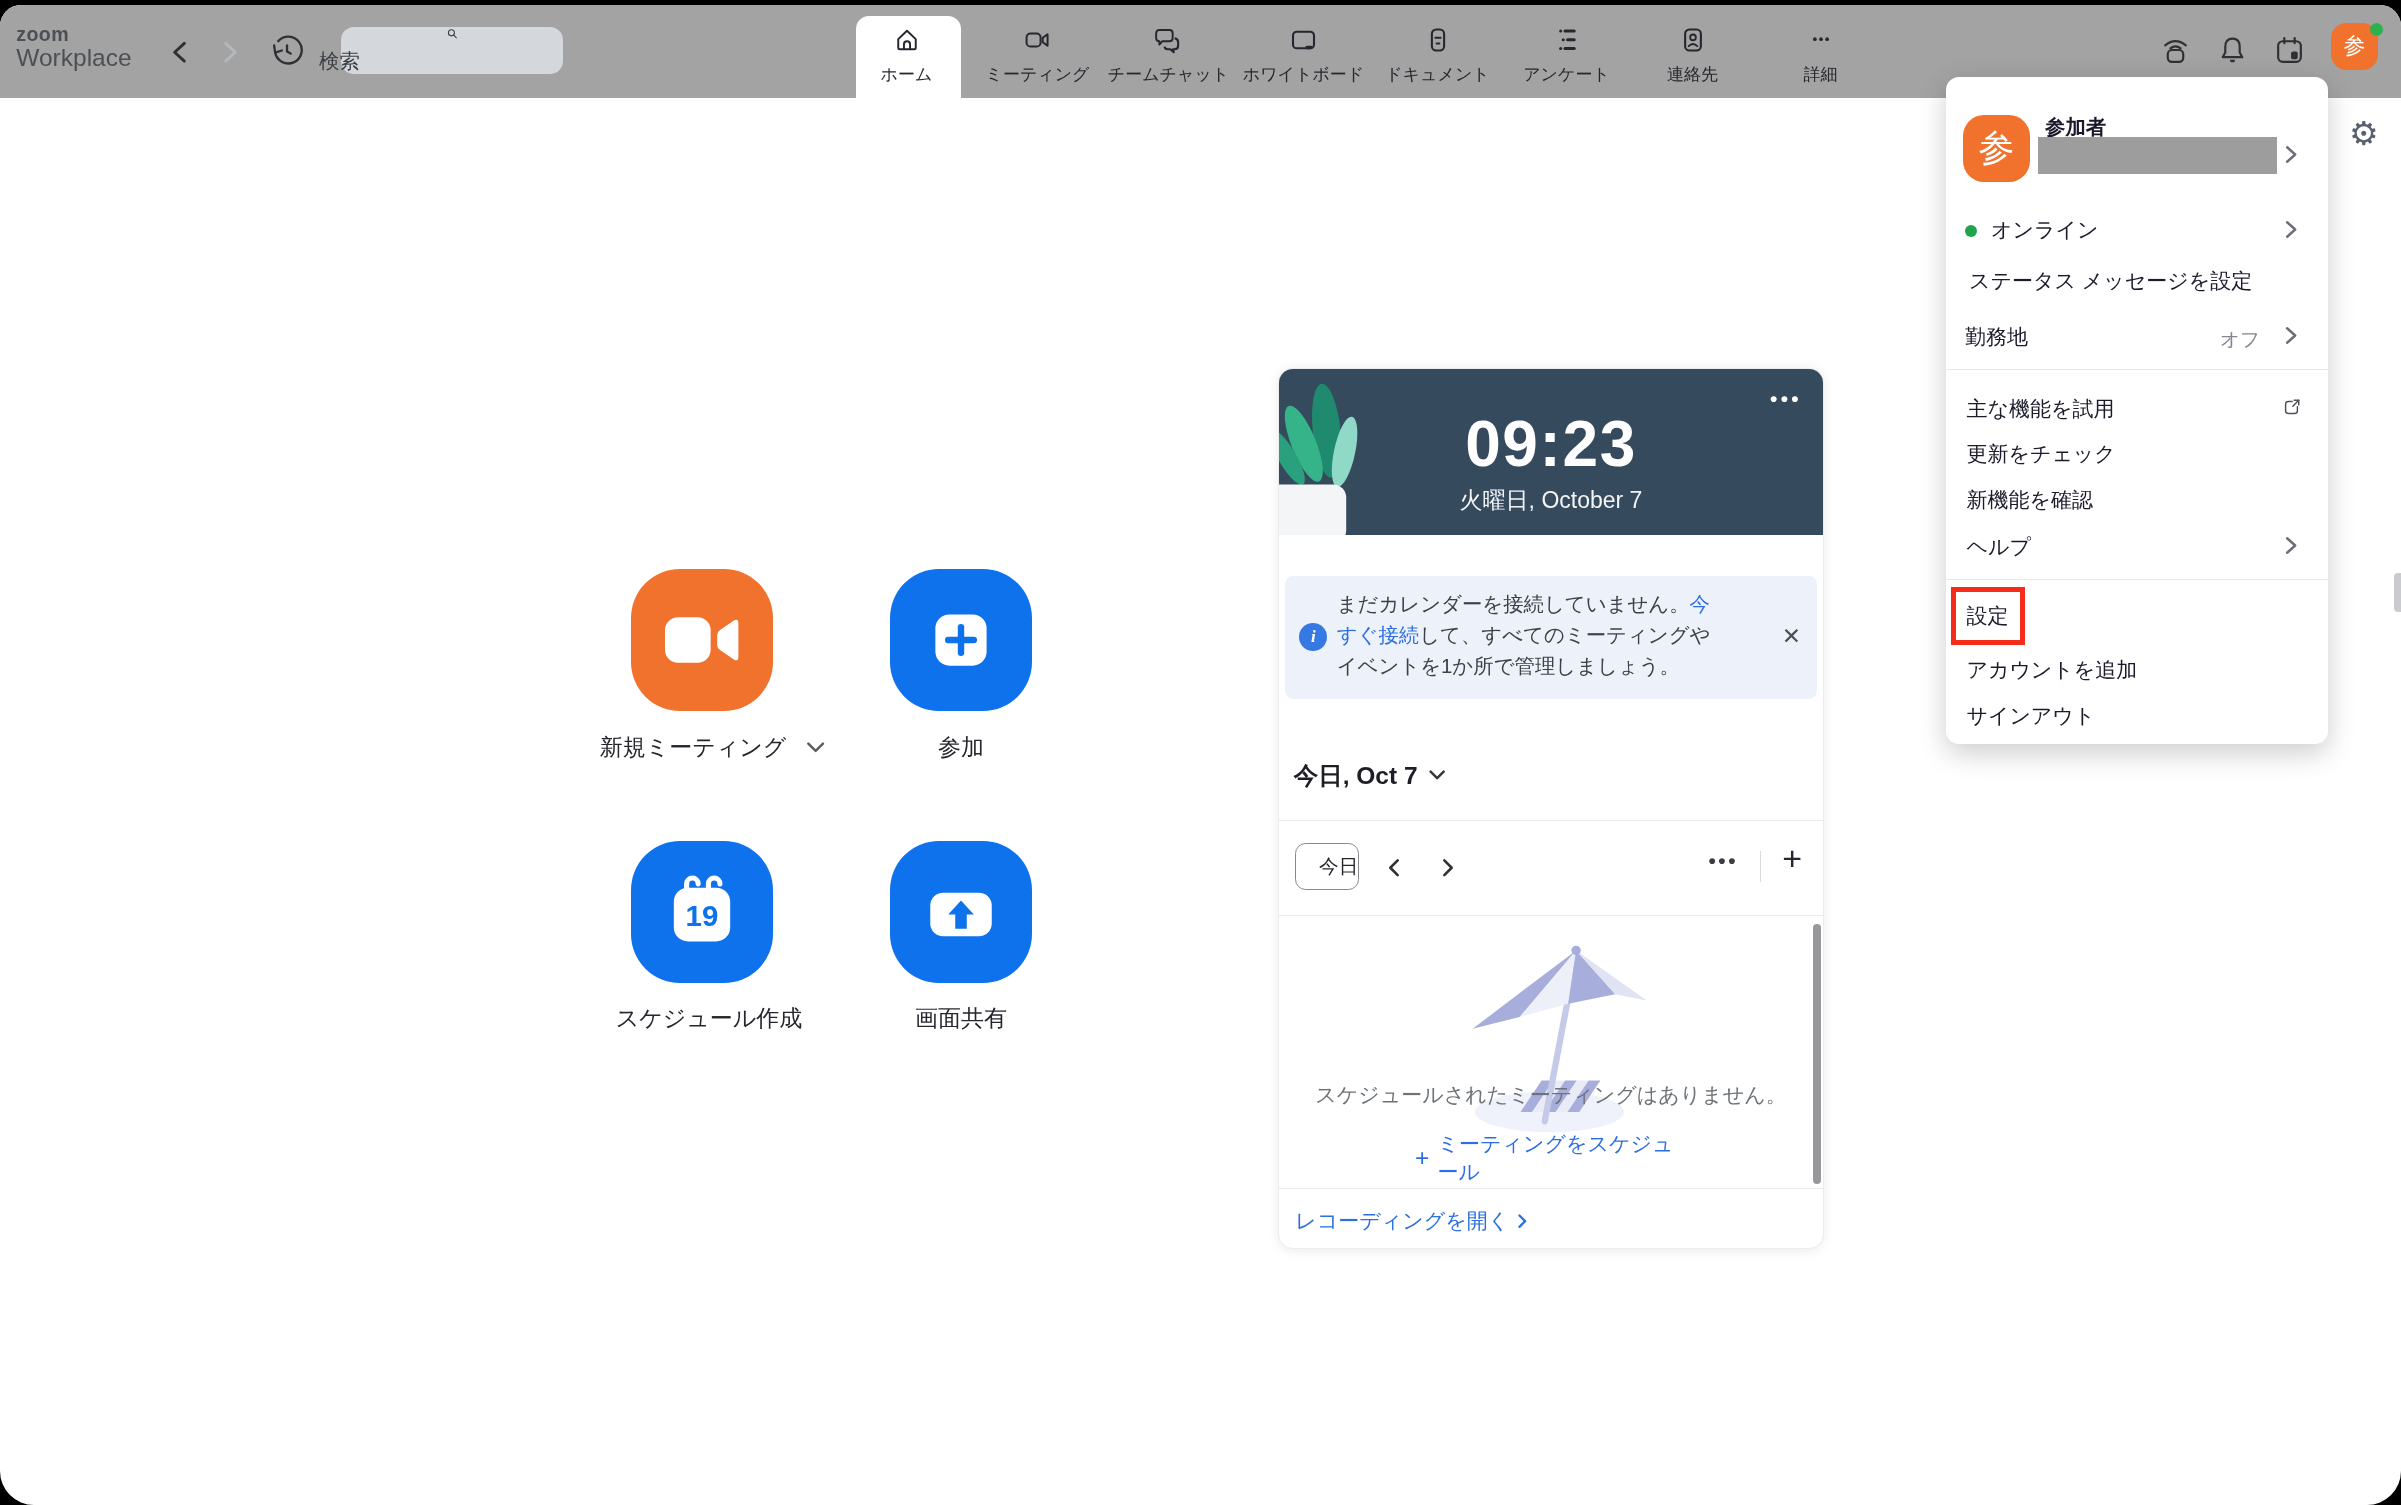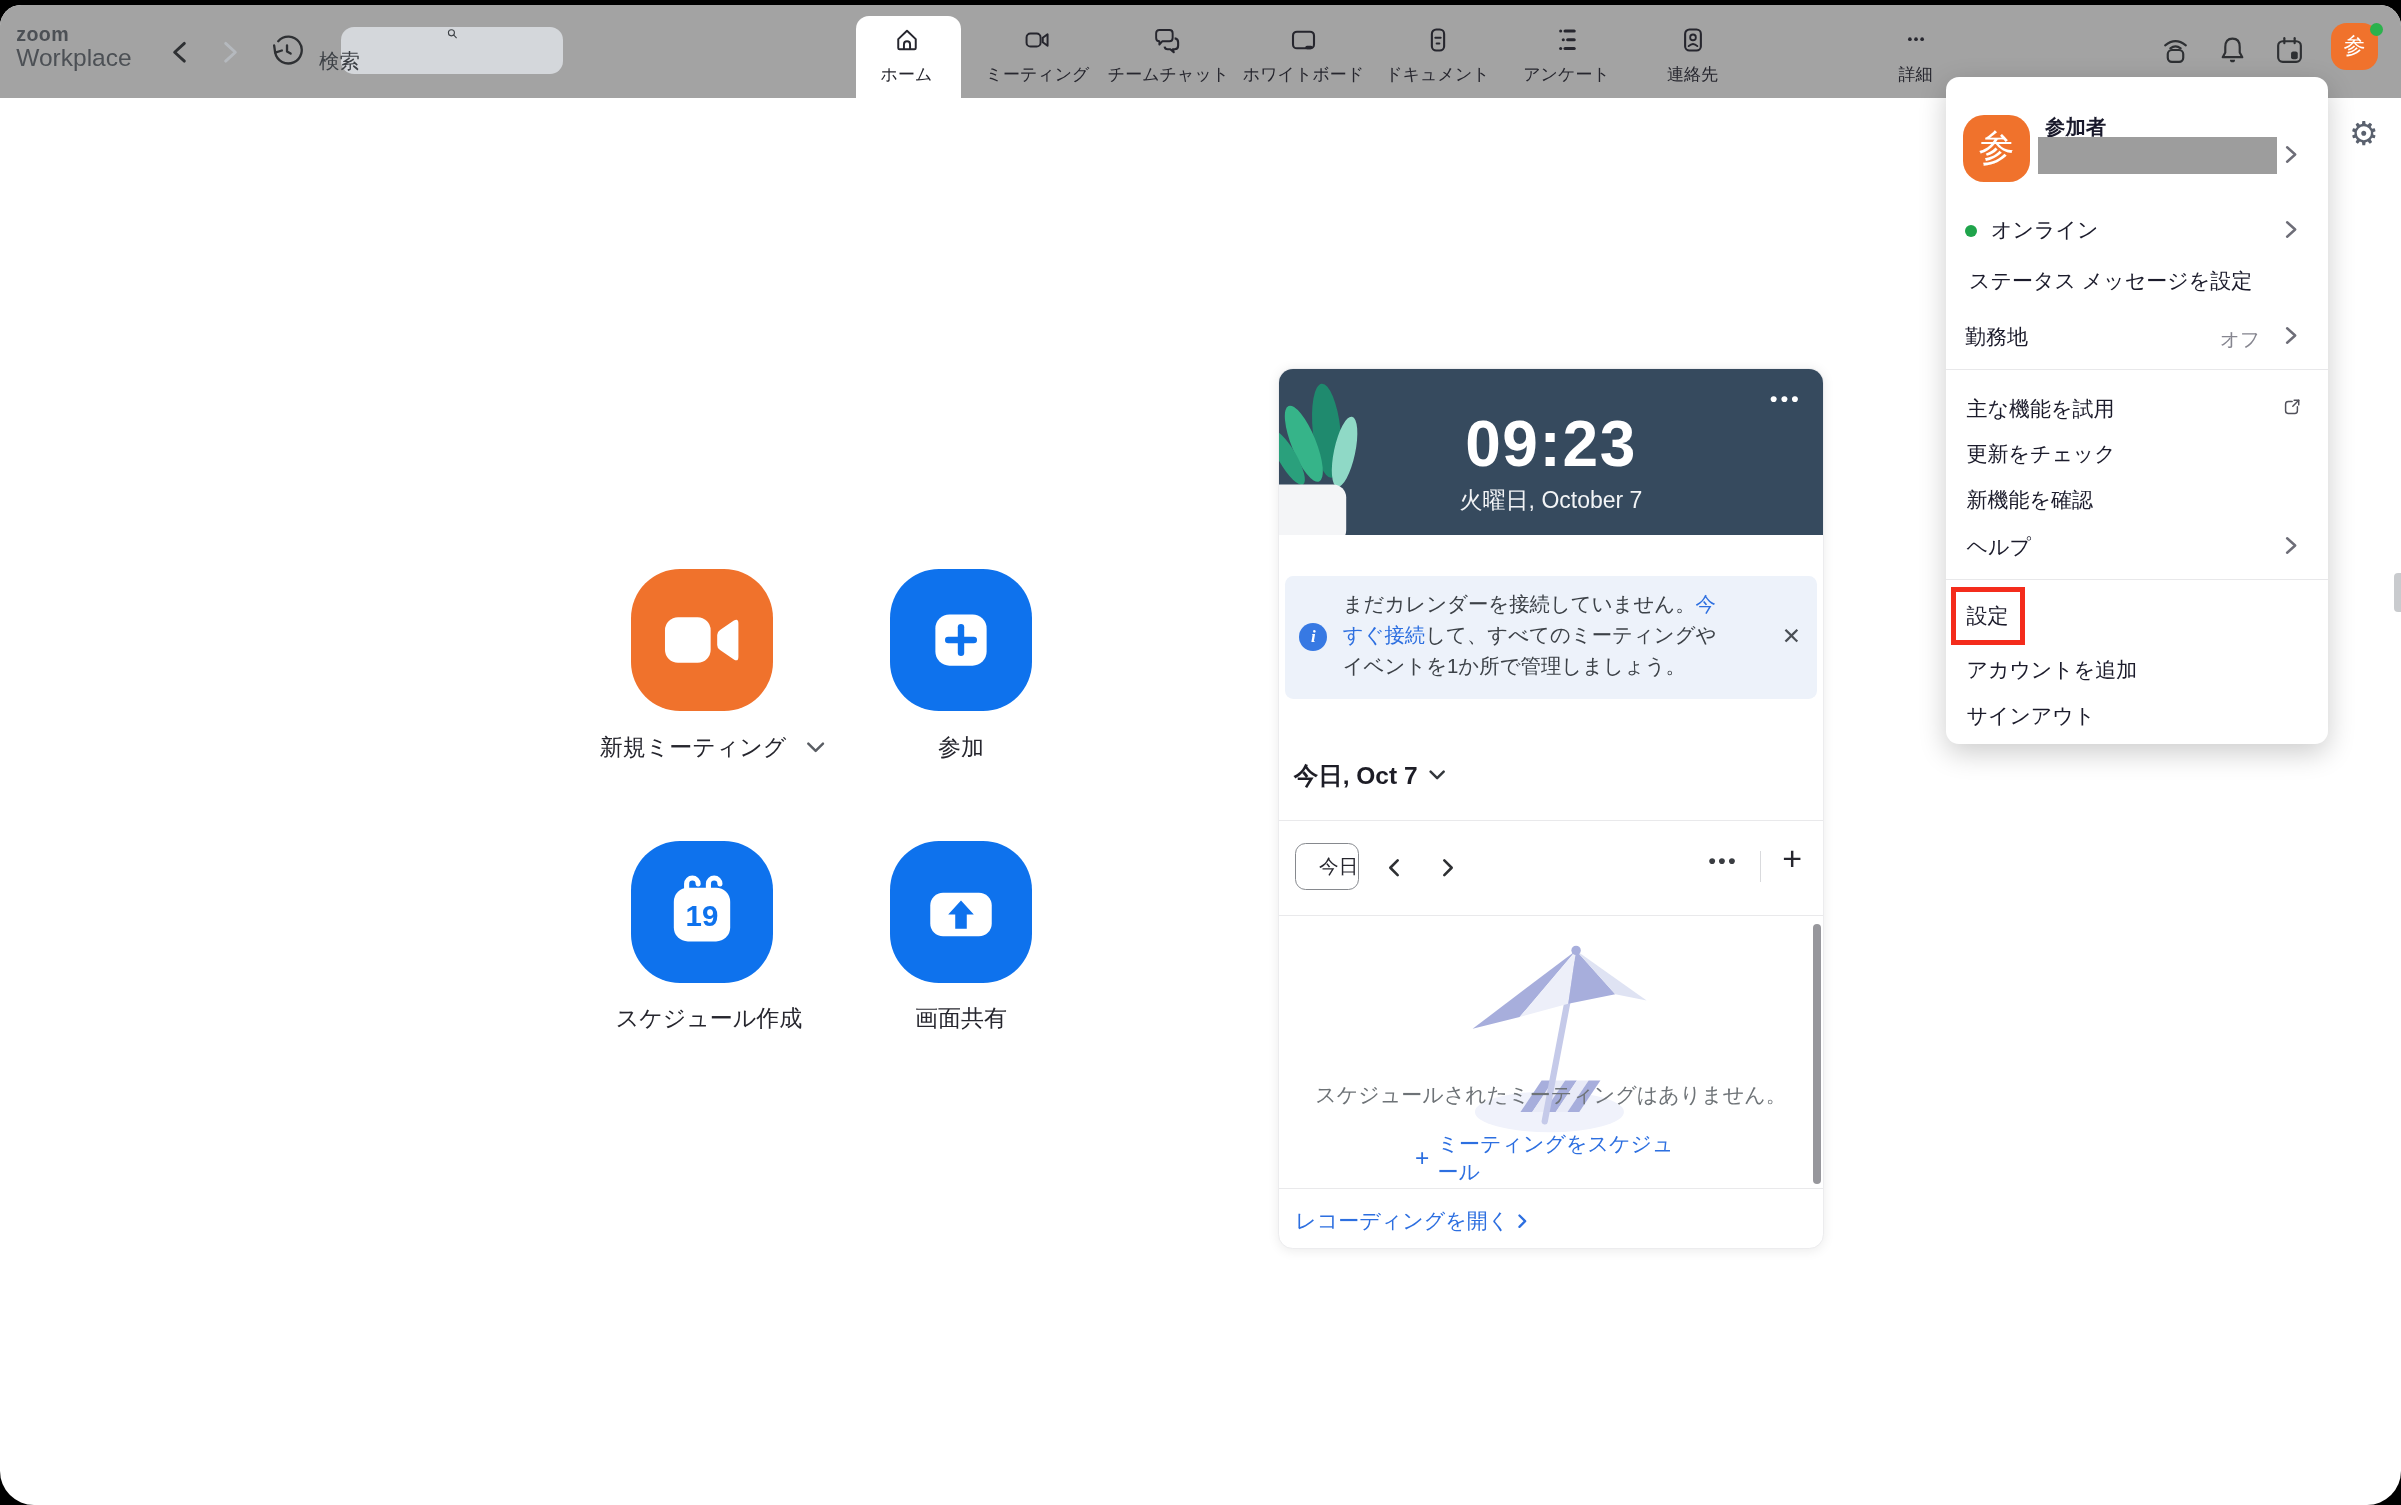--- a/index.html
+++ b/index.html
@@ -28,21 +28,21 @@
   
   .squircle{width:142px;height:142px;border-radius:49px;display:flex;align-items:center;justify-content:center;cursor:pointer;}
   .qlabel{font-size:23px;color:#26262E;display:flex;align-items:center;gap:20px;transform:translateX(-50%);white-space:nowrap;}
   
   .card{left:1278px;top:363px;width:546px;height:881px;background:#fff;border-radius:14.7px;
         border:0.8px solid #ECECEE;box-sizing:border-box;box-shadow:0 1.6px 11.4px rgba(0,0,0,.08);}
   .cardhead{position:absolute;left:0;top:0;right:0;height:166px;background:#364A5E;border-radius:14px 14px 0 0;overflow:hidden;}
   .clocktime{position:absolute;left:0;right:0;top:38px;text-align:center;color:#fff;font-size:64px;font-weight:700;letter-spacing:1.6px;}
   .clockdate{position:absolute;left:0;right:0;top:116px;text-align:center;color:#F2F4F6;font-size:23px;}
   .banner{position:absolute;left:5.7px;right:5.7px;top:207px;height:123px;background:#EDF2FA;border-radius:8.2px;}
-  .banner .txt{position:absolute;left:58px;top:13px;width:402px;font-size:20.4px;line-height:31px;color:#3C4147;}
+  .banner .txt{position:absolute;left:52px;top:13px;width:402px;font-size:20.4px;line-height:31px;color:#3C4147;}
   .blink{color:#2D6FE0;cursor:pointer;}
   .divider{position:absolute;left:0;right:0;height:0.8px;background:#E9E9EB;}
   .todaybtn{position:absolute;left:16.3px;top:474px;width:64px;height:47px;border:1.6px solid #86898E;border-radius:10.6px;
             display:flex;align-items:center;justify-content:flex-end;font-size:19.6px;color:#26262E;box-sizing:border-box;cursor:pointer;}
   .chevbtn{position:absolute;top:484px;width:29px;height:29px;display:flex;align-items:center;justify-content:center;cursor:pointer;}
   .linkrow{color:#2D6FE0;font-size:21px;cursor:pointer;display:flex;align-items:center;gap:8.2px;}
   
   .panel{left:1946px;top:72px;width:382px;height:667px;background:#fff;border-radius:13px;
          box-shadow:0 8.2px 28px rgba(0,0,0,.20);}
   .mitem{position:absolute;left:20.4px;font-size:21px;color:#1B1B2B;line-height:26px;cursor:pointer;white-space:nowrap;}
@@ -146,21 +146,21 @@
 
     <div class="abs tab" style="left:1631px;">
       <svg class="ic" width="28" height="28" viewBox="0 0 64 64">
         <rect x="14" y="8" width="36" height="48" rx="10" fill="none" stroke="#26262E" stroke-width="4.8"></rect>
         <circle cx="32" cy="26" r="6.5" fill="none" stroke="#26262E" stroke-width="4.2"></circle>
         <path d="M22 46 Q32 36 42 46" fill="none" stroke="#26262E" stroke-width="4.2" stroke-linecap="round"></path>
       </svg>
       <span class="tlabel">連絡先</span>
     </div>
 
-    <div class="abs tab" style="left:1854px;align-items:center;">
+    <div class="abs tab" style="left:1759px;align-items:center;">
       <svg class="ic" width="28" height="28" viewBox="0 0 64 64">
         <circle cx="18" cy="30" r="4.2" fill="#26262E"></circle>
             <circle cx="32" cy="30" r="4.2" fill="#26262E"></circle>
             <circle cx="46" cy="30" r="4.2" fill="#26262E"></circle>
       </svg>
       <span class="tlabel">詳細</span>
     </div>
 
     <div class="abs rticon" style="left:2158px;">
       <svg width="33" height="33" viewBox="0 0 64 64">

